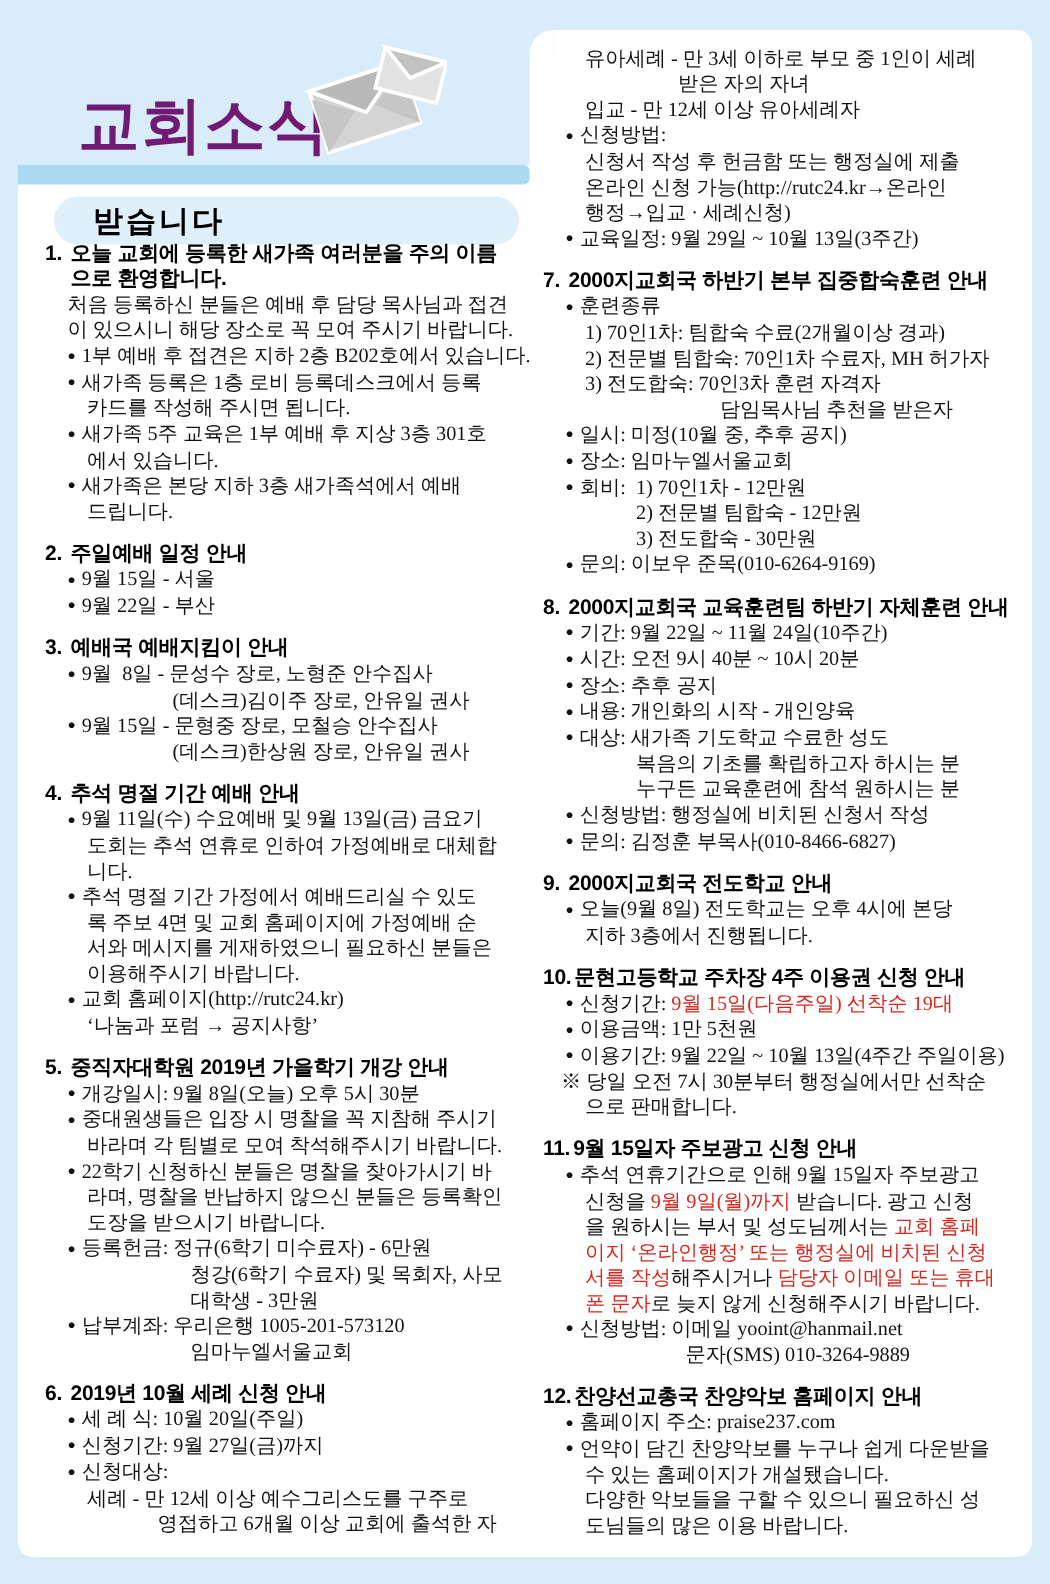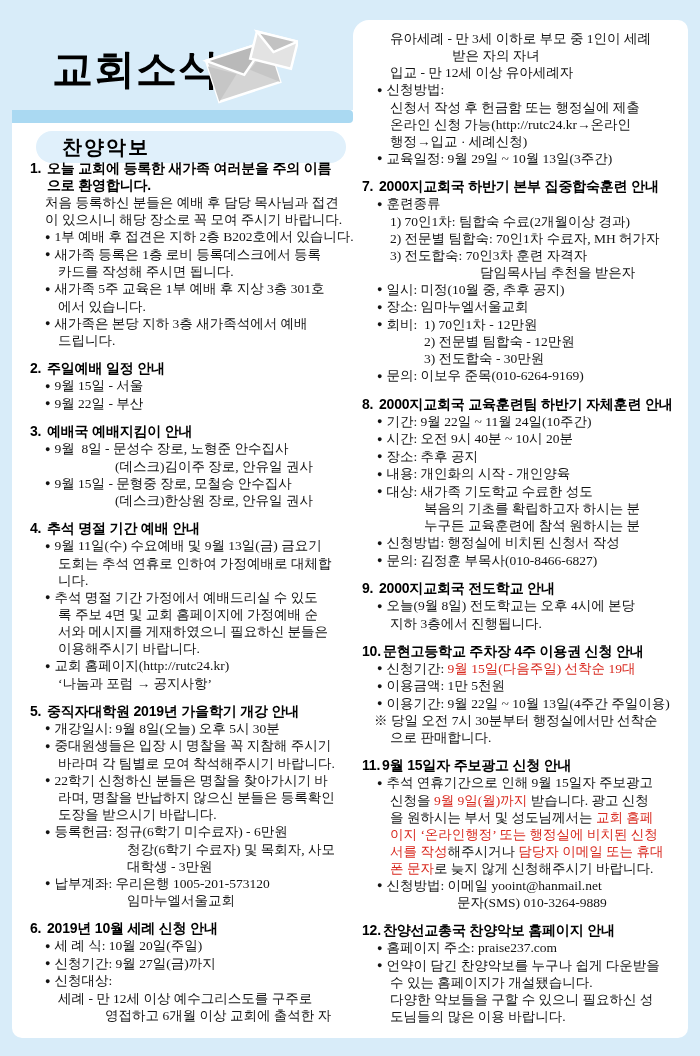--- a/index.html
+++ b/index.html
@@ -25,23 +25,23 @@
   }
   .corner-notch::after {
     content:""; position:absolute; left:0; top:0; width:16px; height:16px;
     background:#ffffff; border-top-left-radius:16px;
   }
   .divider-bar {
     position:absolute; left:12px; top:110px; width:341px; height:13px;
     background:#aad9f2; border-radius:0 4px 4px 0;
   }
   .main-title {
-    position:absolute; left:52px; top:42px;
+    position:absolute; left:52px; top:56px;
     font-family:"Liberation Sans","DejaVu Sans",sans-serif;
-    font-weight:bold; font-size:41px; letter-spacing:1px; color:#000000;
+    font-weight:bold; font-size:41px; letter-spacing:1px; color:#701a75;
     white-space:pre;
   }
   .envelopes { position:absolute; left:198px; top:26px; }
   .section-pill {
     position:absolute; left:36px; top:131px; width:310px; height:32px;
     background:#e0f0fb; border-radius:16px;
     display:flex; align-items:center; padding-left:26px;
     font-family:"Liberation Sans","DejaVu Sans",sans-serif;
     font-weight:bold; font-size:20px; letter-spacing:2px; color:#000;
     white-space:pre;
@@ -81,17 +81,17 @@
       <polygon points="77,67 52,46 77,30" fill="#c6c6c6"></polygon>
     </g>
     <g transform="rotate(14 75 28)">
       <rect x="54" y="10" width="42" height="28" fill="#e3e3e3" stroke="#ffffff" stroke-width="2.5"></rect>
       <polygon points="54,10 75,26 96,10" fill="#c2c2c2" stroke="#ffffff" stroke-width="2.5"></polygon>
     </g>
   </svg>
 </div>
 
 <div class="section-pill">
-  <span>찬양악보</span>
+  <span>받습니다</span>
 </div>
 
 <div class="col col-left"><div class="item"><div class="item-header"><span class="num">1.</span><span class="ititle"><div>오늘 교회에 등록한 새가족 여러분을 주의 이름</div><div>으로 환영합니다.</div></span></div><div class="line" style="padding-left: 15px;"><span>처음 등록하신 분들은 예배 후 담당 목사님과 접견</span></div><div class="line" style="padding-left: 15px;"><span>이 있으시니 해당 장소로 꼭 모여 주시기 바랍니다.</span></div><div class="line" style="padding-left: 15px;"><span class="bullet">●</span><span>1부 예배 후 접견은 지하 2층 B202호에서 있습니다.</span></div><div class="line" style="padding-left: 15px;"><span class="bullet">●</span><span>새가족 등록은 1층 로비 등록데스크에서 등록</span></div><div class="line" style="padding-left: 28px;"><span>카드를 작성해 주시면 됩니다.</span></div><div class="line" style="padding-left: 15px;"><span class="bullet">●</span><span>새가족 5주 교육은 1부 예배 후 지상 3층 301호</span></div><div class="line" style="padding-left: 28px;"><span>에서 있습니다.</span></div><div class="line" style="padding-left: 15px;"><span class="bullet">●</span><span>새가족은 본당 지하 3층 새가족석에서 예배</span></div><div class="line" style="padding-left: 28px;"><span>드립니다.</span></div></div><div class="item"><div class="item-header"><span class="num">2.</span><span class="ititle"><div>주일예배 일정 안내</div></span></div><div class="line" style="padding-left: 15px;"><span class="bullet">●</span><span>9월 15일 - 서울</span></div><div class="line" style="padding-left: 15px;"><span class="bullet">●</span><span>9월 22일 - 부산</span></div></div><div class="item"><div class="item-header"><span class="num">3.</span><span class="ititle"><div>예배국 예배지킴이 안내</div></span></div><div class="line" style="padding-left: 15px;"><span class="bullet">●</span><span>9월  8일 - 문성수 장로, 노형준 안수집사</span></div><div class="line" style="padding-left: 85px;"><span>(데스크)김이주 장로, 안유일 권사</span></div><div class="line" style="padding-left: 15px;"><span class="bullet">●</span><span>9월 15일 - 문형중 장로, 모철승 안수집사</span></div><div class="line" style="padding-left: 85px;"><span>(데스크)한상원 장로, 안유일 권사</span></div></div><div class="item"><div class="item-header"><span class="num">4.</span><span class="ititle"><div>추석 명절 기간 예배 안내</div></span></div><div class="line" style="padding-left: 15px;"><span class="bullet">●</span><span>9월 11일(수) 수요예배 및 9월 13일(금) 금요기</span></div><div class="line" style="padding-left: 28px;"><span>도회는 추석 연휴로 인하여 가정예배로 대체합</span></div><div class="line" style="padding-left: 28px;"><span>니다.</span></div><div class="line" style="padding-left: 15px;"><span class="bullet">●</span><span>추석 명절 기간 가정에서 예배드리실 수 있도</span></div><div class="line" style="padding-left: 28px;"><span>록 주보 4면 및 교회 홈페이지에 가정예배 순</span></div><div class="line" style="padding-left: 28px;"><span>서와 메시지를 게재하였으니 필요하신 분들은</span></div><div class="line" style="padding-left: 28px;"><span>이용해주시기 바랍니다.</span></div><div class="line" style="padding-left: 15px;"><span class="bullet">●</span><span>교회 홈페이지(http://rutc24.kr)</span></div><div class="line" style="padding-left: 28px;"><span>‘나눔과 포럼 → 공지사항’</span></div></div><div class="item"><div class="item-header"><span class="num">5.</span><span class="ititle"><div>중직자대학원 2019년 가을학기 개강 안내</div></span></div><div class="line" style="padding-left: 15px;"><span class="bullet">●</span><span>개강일시: 9월 8일(오늘) 오후 5시 30분</span></div><div class="line" style="padding-left: 15px;"><span class="bullet">●</span><span>중대원생들은 입장 시 명찰을 꼭 지참해 주시기</span></div><div class="line" style="padding-left: 28px;"><span>바라며 각 팀별로 모여 착석해주시기 바랍니다.</span></div><div class="line" style="padding-left: 15px;"><span class="bullet">●</span><span>22학기 신청하신 분들은 명찰을 찾아가시기 바</span></div><div class="line" style="padding-left: 28px;"><span>라며, 명찰을 반납하지 않으신 분들은 등록확인</span></div><div class="line" style="padding-left: 28px;"><span>도장을 받으시기 바랍니다.</span></div><div class="line" style="padding-left: 15px;"><span class="bullet">●</span><span>등록헌금: 정규(6학기 미수료자) - 6만원</span></div><div class="line" style="padding-left: 97px;"><span>청강(6학기 수료자) 및 목회자, 사모</span></div><div class="line" style="padding-left: 97px;"><span>대학생 - 3만원</span></div><div class="line" style="padding-left: 15px;"><span class="bullet">●</span><span>납부계좌: 우리은행 1005-201-573120</span></div><div class="line" style="padding-left: 97px;"><span>임마누엘서울교회</span></div></div><div class="item"><div class="item-header"><span class="num">6.</span><span class="ititle"><div>2019년 10월 세례 신청 안내</div></span></div><div class="line" style="padding-left: 15px;"><span class="bullet">●</span><span>세 례 식: 10월 20일(주일)</span></div><div class="line" style="padding-left: 15px;"><span class="bullet">●</span><span>신청기간: 9월 27일(금)까지</span></div><div class="line" style="padding-left: 15px;"><span class="bullet">●</span><span>신청대상:</span></div><div class="line" style="padding-left: 28px;"><span>세례 - 만 12세 이상 예수그리스도를 구주로</span></div><div class="line" style="padding-left: 75px;"><span>영접하고 6개월 이상 교회에 출석한 자</span></div></div></div>
 <div class="col col-right"><div class="item"><div class="line" style="padding-left: 28px;"><span>유아세례 - 만 3세 이하로 부모 중 1인이 세례</span></div><div class="line" style="padding-left: 90px;"><span>받은 자의 자녀</span></div><div class="line" style="padding-left: 28px;"><span>입교 - 만 12세 이상 유아세례자</span></div><div class="line" style="padding-left: 15px;"><span class="bullet">●</span><span>신청방법:</span></div><div class="line" style="padding-left: 28px;"><span>신청서 작성 후 헌금함 또는 행정실에 제출</span></div><div class="line" style="padding-left: 28px;"><span>온라인 신청 가능(http://rutc24.kr→온라인</span></div><div class="line" style="padding-left: 28px;"><span>행정→입교 · 세례신청)</span></div><div class="line" style="padding-left: 15px;"><span class="bullet">●</span><span>교육일정: 9월 29일 ~ 10월 13일(3주간)</span></div></div><div class="item"><div class="item-header"><span class="num">7.</span><span class="ititle"><div>2000지교회국 하반기 본부 집중합숙훈련 안내</div></span></div><div class="line" style="padding-left: 15px;"><span class="bullet">●</span><span>훈련종류</span></div><div class="line" style="padding-left: 28px;"><span>1) 70인1차: 팀합숙 수료(2개월이상 경과)</span></div><div class="line" style="padding-left: 28px;"><span>2) 전문별 팀합숙: 70인1차 수료자, MH 허가자</span></div><div class="line" style="padding-left: 28px;"><span>3) 전도합숙: 70인3차 훈련 자격자</span></div><div class="line" style="padding-left: 118px;"><span>담임목사님 추천을 받은자</span></div><div class="line" style="padding-left: 15px;"><span class="bullet">●</span><span>일시: 미정(10월 중, 추후 공지)</span></div><div class="line" style="padding-left: 15px;"><span class="bullet">●</span><span>장소: 임마누엘서울교회</span></div><div class="line" style="padding-left: 15px;"><span class="bullet">●</span><span>회비:  1) 70인1차 - 12만원</span></div><div class="line" style="padding-left: 62px;"><span>2) 전문별 팀합숙 - 12만원</span></div><div class="line" style="padding-left: 62px;"><span>3) 전도합숙 - 30만원</span></div><div class="line" style="padding-left: 15px;"><span class="bullet">●</span><span>문의: 이보우 준목(010-6264-9169)</span></div></div><div class="item"><div class="item-header"><span class="num">8.</span><span class="ititle"><div>2000지교회국 교육훈련팀 하반기 자체훈련 안내</div></span></div><div class="line" style="padding-left: 15px;"><span class="bullet">●</span><span>기간: 9월 22일 ~ 11월 24일(10주간)</span></div><div class="line" style="padding-left: 15px;"><span class="bullet">●</span><span>시간: 오전 9시 40분 ~ 10시 20분</span></div><div class="line" style="padding-left: 15px;"><span class="bullet">●</span><span>장소: 추후 공지</span></div><div class="line" style="padding-left: 15px;"><span class="bullet">●</span><span>내용: 개인화의 시작 - 개인양육</span></div><div class="line" style="padding-left: 15px;"><span class="bullet">●</span><span>대상: 새가족 기도학교 수료한 성도</span></div><div class="line" style="padding-left: 62px;"><span>복음의 기초를 확립하고자 하시는 분</span></div><div class="line" style="padding-left: 62px;"><span>누구든 교육훈련에 참석 원하시는 분</span></div><div class="line" style="padding-left: 15px;"><span class="bullet">●</span><span>신청방법: 행정실에 비치된 신청서 작성</span></div><div class="line" style="padding-left: 15px;"><span class="bullet">●</span><span>문의: 김정훈 부목사(010-8466-6827)</span></div></div><div class="item"><div class="item-header"><span class="num">9.</span><span class="ititle"><div>2000지교회국 전도학교 안내</div></span></div><div class="line" style="padding-left: 15px;"><span class="bullet">●</span><span>오늘(9월 8일) 전도학교는 오후 4시에 본당</span></div><div class="line" style="padding-left: 28px;"><span>지하 3층에서 진행됩니다.</span></div></div><div class="item"><div class="item-header"><span class="num">10.</span><span class="ititle"><div>문현고등학교 주차장 4주 이용권 신청 안내</div></span></div><div class="line" style="padding-left: 15px;"><span class="bullet">●</span><span>신청기간: </span><span class="red">9월 15일(다음주일) 선착순 19대</span></div><div class="line" style="padding-left: 15px;"><span class="bullet">●</span><span>이용금액: 1만 5천원</span></div><div class="line" style="padding-left: 15px;"><span class="bullet">●</span><span>이용기간: 9월 22일 ~ 10월 13일(4주간 주일이용)</span></div><div class="line" style="padding-left: 12px;"><span>※ 당일 오전 7시 30분부터 행정실에서만 선착순</span></div><div class="line" style="padding-left: 28px;"><span>으로 판매합니다.</span></div></div><div class="item"><div class="item-header"><span class="num">11.</span><span class="ititle"><div>9월 15일자 주보광고 신청 안내</div></span></div><div class="line" style="padding-left: 15px;"><span class="bullet">●</span><span>추석 연휴기간으로 인해 9월 15일자 주보광고</span></div><div class="line" style="padding-left: 28px;"><span>신청을 </span><span class="red">9월 9일(월)까지</span><span> 받습니다. 광고 신청</span></div><div class="line" style="padding-left: 28px;"><span>을 원하시는 부서 및 성도님께서는 </span><span class="red">교회 홈페</span></div><div class="line" style="padding-left: 28px;"><span class="red">이지 ‘온라인행정’ 또는 행정실에 비치된 신청</span></div><div class="line" style="padding-left: 28px;"><span class="red">서를 작성</span><span>해주시거나 </span><span class="red">담당자 이메일 또는 휴대</span></div><div class="line" style="padding-left: 28px;"><span class="red">폰 문자</span><span>로 늦지 않게 신청해주시기 바랍니다.</span></div><div class="line" style="padding-left: 15px;"><span class="bullet">●</span><span>신청방법: 이메일 yooint@hanmail.net</span></div><div class="line" style="padding-left: 95px;"><span>문자(SMS) 010-3264-9889</span></div></div><div class="item"><div class="item-header"><span class="num">12.</span><span class="ititle"><div>찬양선교총국 찬양악보 홈페이지 안내</div></span></div><div class="line" style="padding-left: 15px;"><span class="bullet">●</span><span>홈페이지 주소: praise237.com</span></div><div class="line" style="padding-left: 15px;"><span class="bullet">●</span><span>언약이 담긴 찬양악보를 누구나 쉽게 다운받을</span></div><div class="line" style="padding-left: 28px;"><span>수 있는 홈페이지가 개설됐습니다.</span></div><div class="line" style="padding-left: 28px;"><span>다양한 악보들을 구할 수 있으니 필요하신 성</span></div><div class="line" style="padding-left: 28px;"><span>도님들의 많은 이용 바랍니다.</span></div></div></div>
 
 </body></html>

